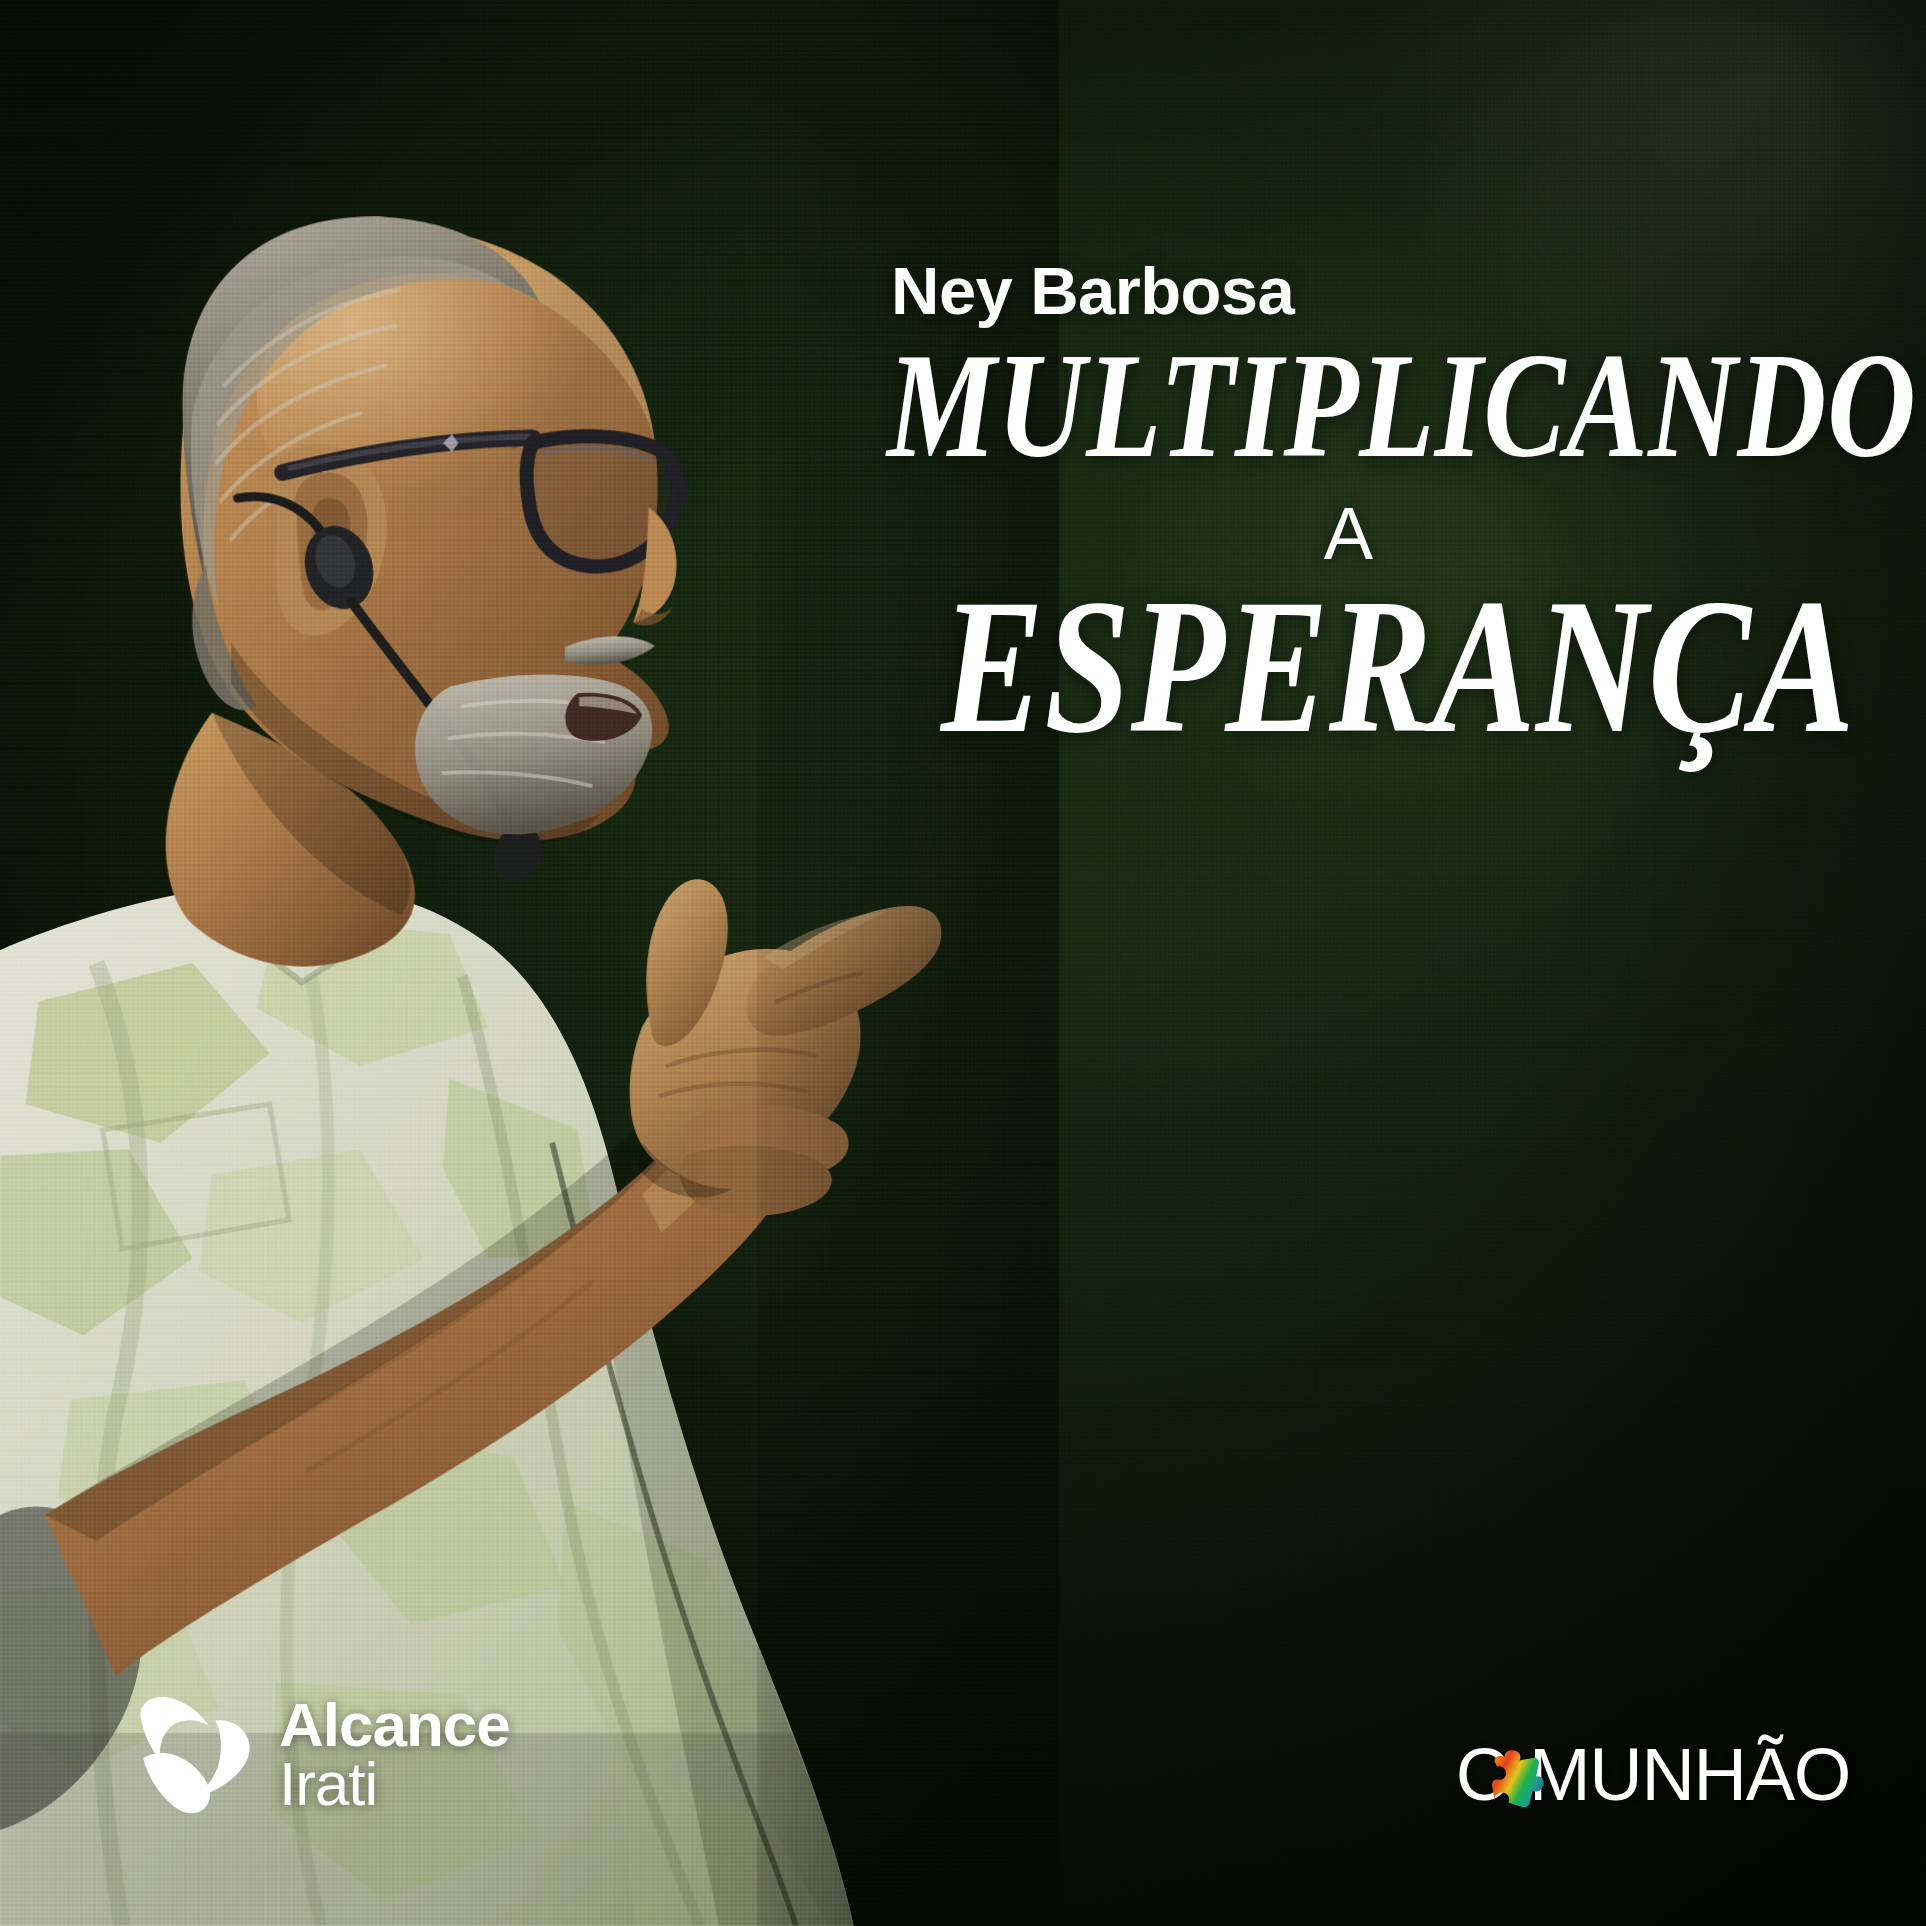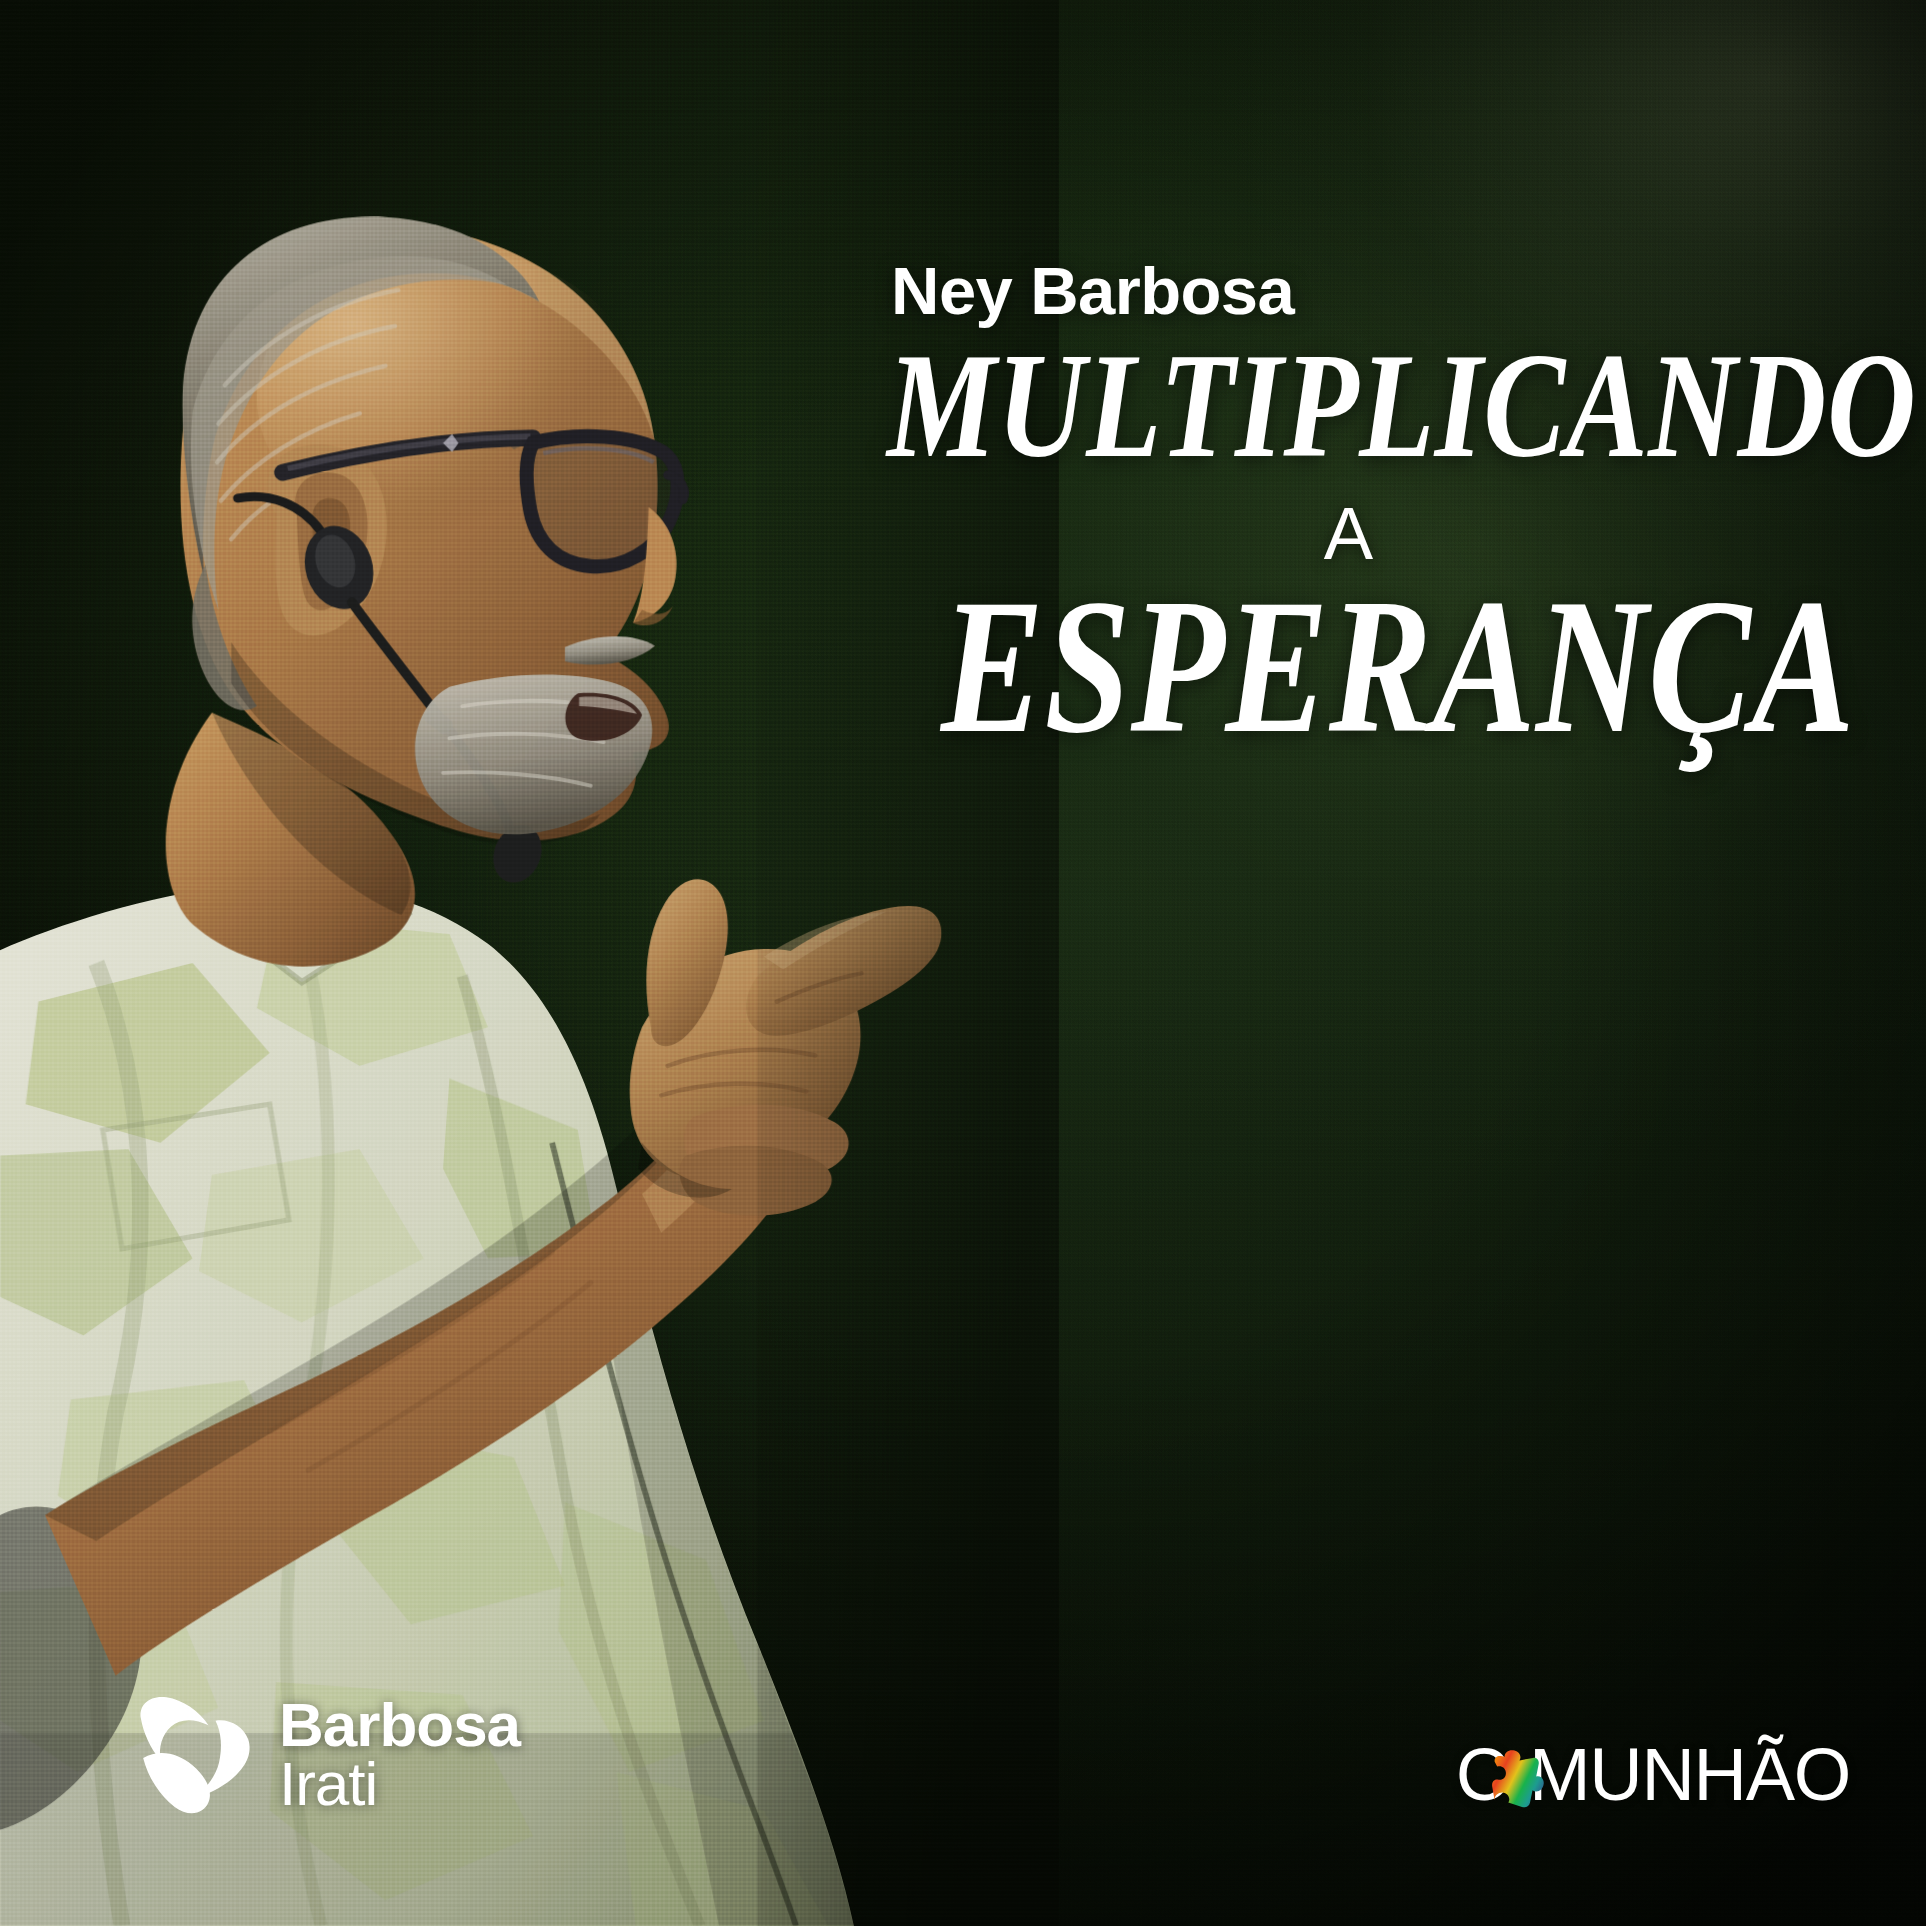--- a/index.html
+++ b/index.html
@@ -537,21 +537,21 @@
           C 60 80, 68 70, 71 58
           C 74 45, 73 32, 68 22 Z"></path>
         <path fill="#ffffff" d="M 6 54
           C 10 70, 20 86, 33 96
           C 45 105, 58 102, 62 92
           C 66 82, 60 70, 48 60
           C 36 50, 20 46, 6 54 Z"></path>
       </svg>
     </span>
     <span class="wordmark">
-      <span class="l1">Barbosa</span>
+      <span class="l1">Alcance</span>
       <span class="l2">Irati</span>
     </span>
   </div>
 
   <div id="logo-comunhao">
     <span class="cm-text">
       <span class="cm-c">C</span><span class="cm-puzzle">
         <svg viewBox="0 0 100 100" width="62" height="62" aria-hidden="true">
           <defs>
             <linearGradient id="puz" x1="0" y1="0.25" x2="1" y2="0.8">

